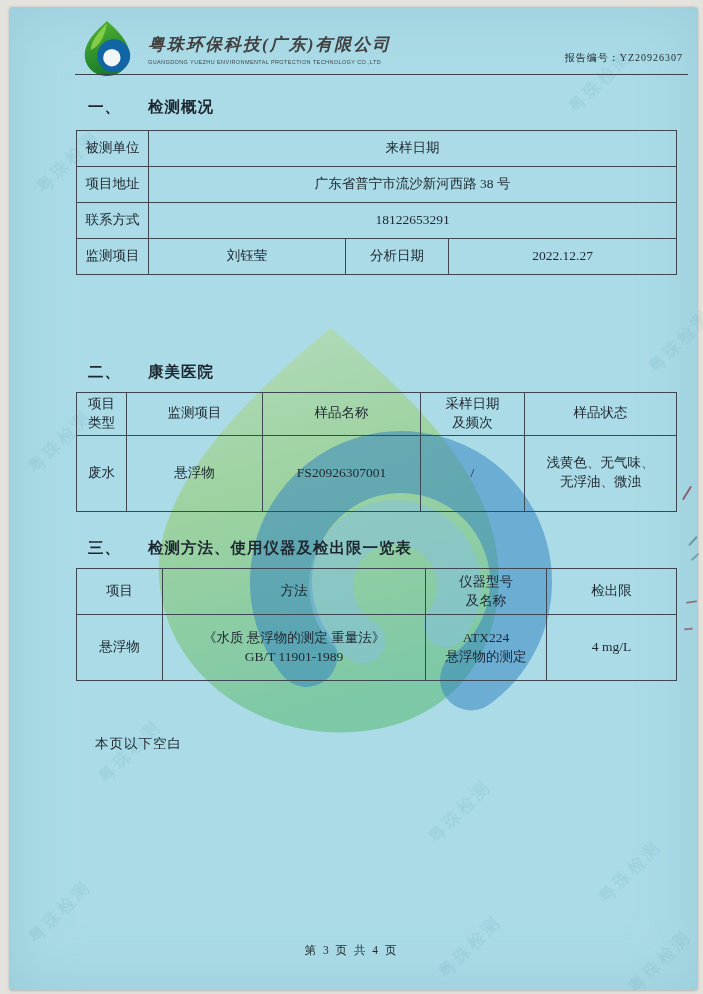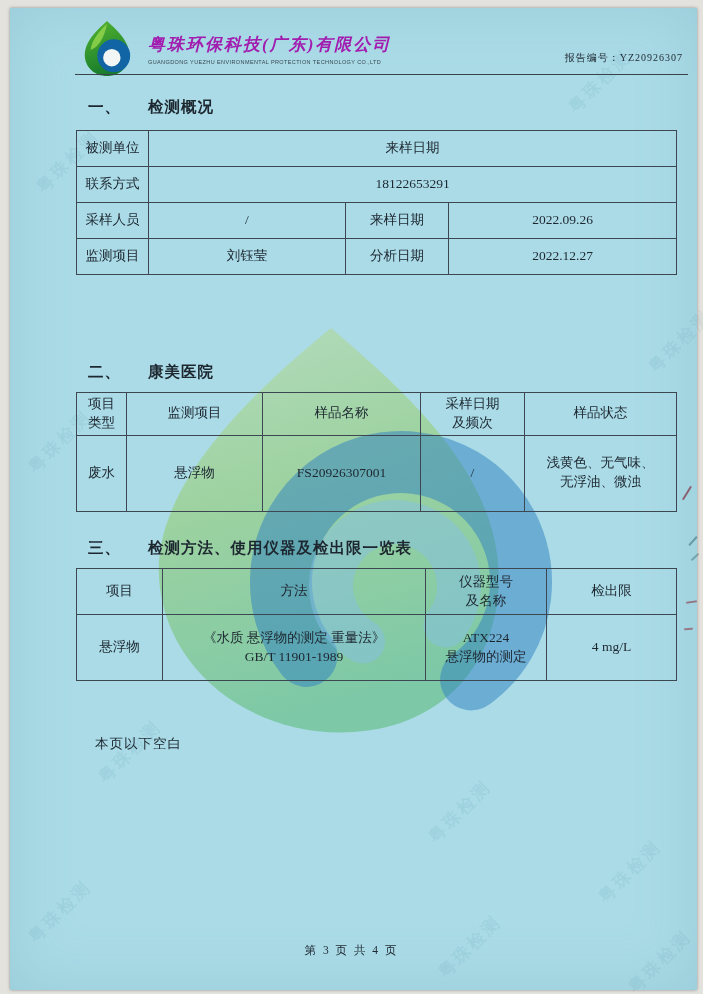--- a/index.html
+++ b/index.html
@@ -18,21 +18,21 @@
   .wm-logo { position:absolute; left:103px; top:326px; width:494px; height:416px; z-index:1; }
   .wm-text {
     position:absolute; z-index:1; font-size:17px; color:#1f6b80; opacity:.07;
     transform:rotate(-45deg); letter-spacing:3px; white-space:nowrap; font-weight:bold;
   }
   
   .logo { position:absolute; left:78px; top:20px; width:58px; height:58px; z-index:2; }
   .company { position:absolute; left:148px; top:33px; z-index:2; }
   .company-cn {
     font-size:17px; font-weight:bold; letter-spacing:2px; font-style:italic;
-    color:#a21caf;
+    color:#404040;
   }
   .company-en {
     font-size:5.5px; letter-spacing:.4px; color:#3a4750; margin-top:3px;
     font-family:"Liberation Sans","DejaVu Sans",sans-serif;
   }
   .report-no { position:absolute; right:20px; top:51px; font-size:10px; letter-spacing:1px; z-index:2; }
   .head-rule { position:absolute; left:75px; top:74px; width:613px; border-top:1.7px solid #39434c; z-index:2; }
   
   .sec-title { position:absolute; left:88px; font-size:15.5px; font-weight:bold; letter-spacing:1px; z-index:2; }
   .sec-title .marker { margin-right:27px; }
@@ -122,28 +122,26 @@
       <col style="width:197px">
       <col style="width:103px">
       <col>
     </colgroup>
   <tbody>
       <tr>
     <td>被测单位</td>
     <td colspan="3">来样日期</td>
   </tr>
   <tr>
+    <td>项目地址</td>
+    <td colspan="3">广东省普宁市流沙新河西路 38 号</td>
+  </tr>
+  <tr>
     <td>联系方式</td>
     <td colspan="3">18122653291</td>
-  </tr>
-  <tr>
-    <td>采样人员</td>
-    <td>/</td>
-    <td>来样日期</td>
-    <td>2022.09.26</td>
   </tr>
   <tr>
     <td>监测项目</td>
     <td>刘钰莹</td>
     <td>分析日期</td>
     <td>2022.12.27</td>
   </tr>
 </tbody>
   </table>
 

